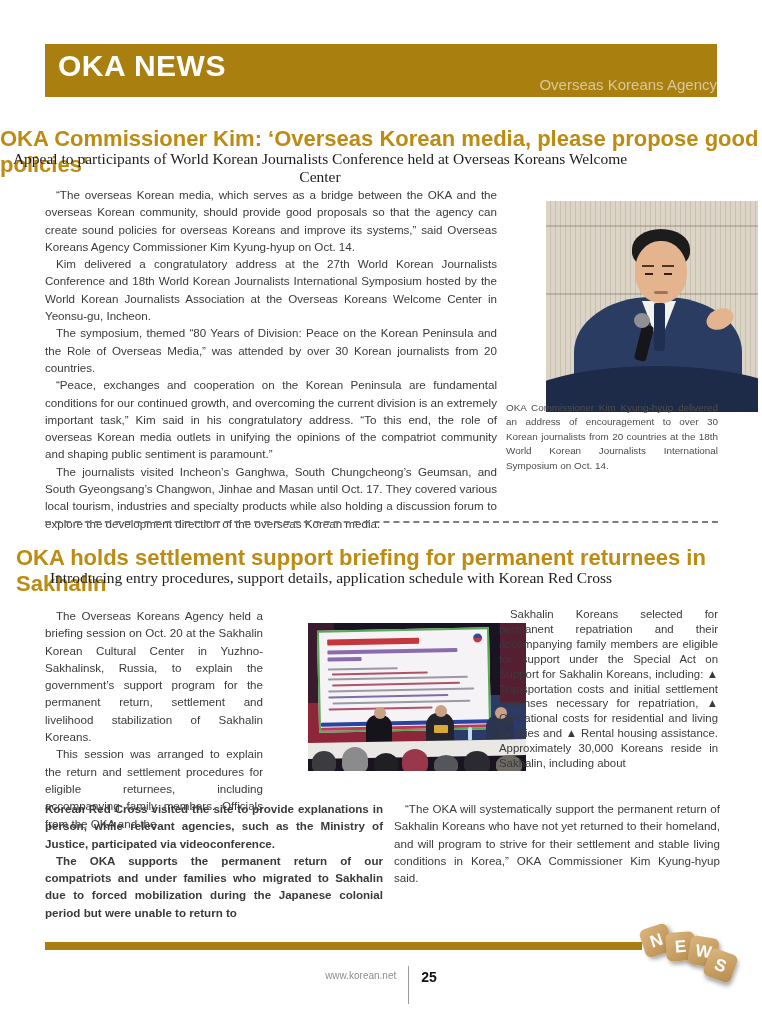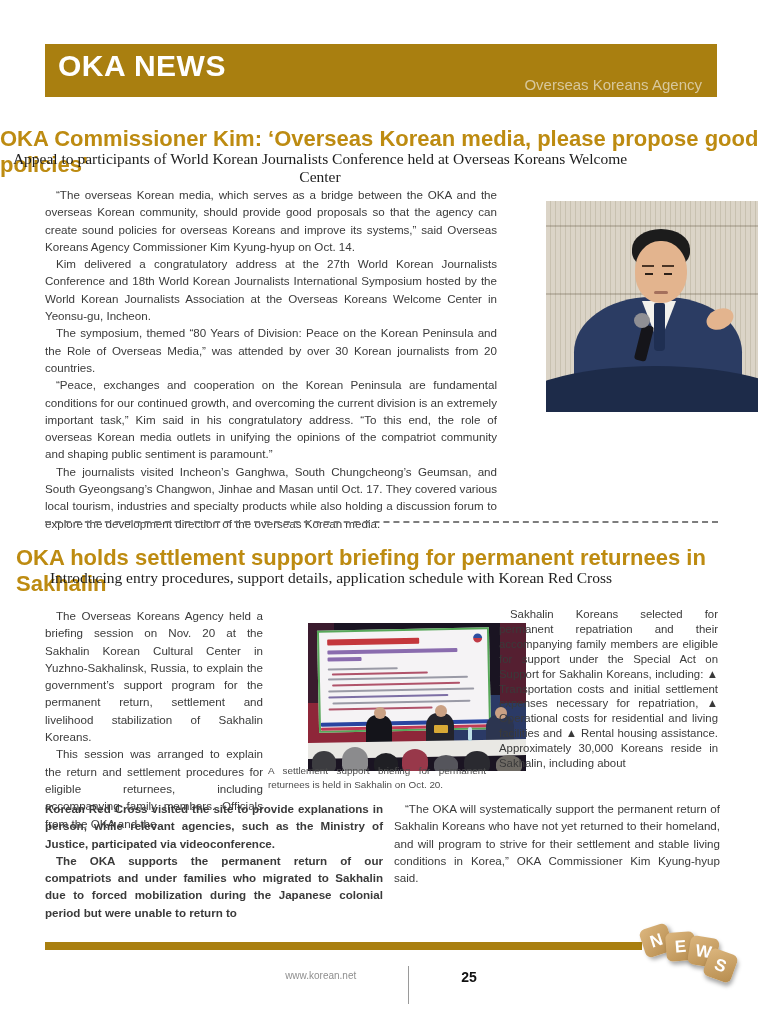--- a/index.html
+++ b/index.html
@@ -10,21 +10,21 @@
     --caption-text:#4d4d4d;
   }
   html,body{margin:0;padding:0;background:#ffffff;}
   .page{
     position:relative;width:762px;height:1020px;margin:0 auto;background:#fff;
     font-family:"Liberation Sans", sans-serif;color:var(--body-text);overflow:hidden;
   }
   
   .masthead{position:absolute;left:45px;top:44px;width:672px;height:53px;background:var(--gold);}
   .masthead-title{position:absolute;left:13px;top:5px;font-size:30px;font-weight:bold;color:#ffffff;letter-spacing:.5px;}
-  .masthead-agency{position:absolute;right:15px;bottom:4px;font-size:15px;color:var(--pale-label);}
+  .masthead-agency{position:absolute;right:0;bottom:4px;font-size:15px;color:var(--pale-label);}
   
   .art-title{position:absolute;left:0;width:762px;text-align:left;font-size:22px;font-weight:bold;color:var(--title-gold);margin:0;}
   .art-sub{position:absolute;left:0;width:640px;text-align:center;font-family:"Liberation Serif", serif;font-size:15.5px;color:#1d1d1d;margin:0;font-weight:normal;}
   .bodytext{font-size:11.6px;line-height:17.3px;text-align:justify;color:var(--body-text);}
   .bodytext p{margin:0;text-indent:11px;}
   .bodytext p.cont{text-indent:0;}
   .caption{position:absolute;font-size:9.9px;line-height:14.4px;text-align:justify;color:var(--caption-text);margin:0;}
   
   .a1-title{top:126px;}
   .a1-sub{top:150px;}
@@ -70,21 +70,21 @@
   
   .footer-bar{position:absolute;left:45px;top:942px;width:597px;height:8px;background:var(--gold);}
   .news-blocks{position:absolute;left:640px;top:920px;width:92px;height:72px;}
   .news-block{position:absolute;width:29px;height:29px;border-radius:6px;
     background:linear-gradient(145deg,#dcb67e,#b68c4e);box-shadow:2px 3px 4px rgba(0,0,0,.35);
     color:#fff;font-weight:bold;font-size:17px;text-align:center;line-height:29px;}
   .nb-n{left:2px;top:6px;transform:rotate(-18deg);}
   .nb-e{left:26px;top:12px;transform:rotate(-4deg);}
   .nb-w{left:49px;top:17px;transform:rotate(9deg);}
   .nb-s{left:66px;top:31px;transform:rotate(20deg);}
-  .footer-line{position:absolute;left:0;top:966px;width:762px;display:flex;justify-content:center;align-items:flex-start;gap:40px;}
+  .footer-line{position:absolute;left:0;top:966px;width:762px;display:flex;justify-content:center;align-items:flex-start;}
   .footer-url{font-size:10px;color:#8f8f8f;margin-top:4px;text-decoration:none;}
   .footer-divider{width:1px;height:38px;background:#9a9a9a;margin:0 12px;}
   .footer-page{font-size:14px;font-weight:bold;color:#111;margin-top:3px;}
 </style>
 </head>
 <body>
 
 <div class="page">
 
   <header class="masthead">
@@ -114,28 +114,29 @@
     <div class="f1-brow" style="left:96px"></div>
     <div class="f1-brow" style="left:116px"></div>
     <div class="f1-eye" style="left:99px"></div>
     <div class="f1-eye" style="left:118px"></div>
     <div class="f1-mouth"></div>
     <div class="f1-mic"></div>
     <div class="f1-miccap"></div>
     <div class="f1-hand"></div>
     <div class="f1-podium"></div>
   </figure>
+  <p class="caption cap1">OKA Commissioner Kim Kyung-hyup delivered an address of encouragement to over 30 Korean journalists from 20 countries at the 18th World Korean Journalists International Symposium on Oct. 14.</p>
 
   <div class="dashed-divider"></div>
 
   <h1 class="art-title a2-title">OKA holds settlement support briefing for permanent returnees in Sakhalin</h1>
   <h2 class="art-sub a2-sub">Introducing entry procedures, support details, application schedule with Korean Red Cross</h2>
 
   <div class="bodytext a2-left">
-    <p>The Overseas Koreans Agency held a briefing session on Nov. 20 at the Sakhalin Korean Cultural Center in Yuzhno-Sakhalinsk, Russia, to explain the government’s support program for the permanent return, settlement and livelihood stabilization of Sakhalin Koreans.</p>
+    <p>The Overseas Koreans Agency held a briefing session on Oct. 20 at the Sakhalin Korean Cultural Center in Yuzhno-Sakhalinsk, Russia, to explain the government’s support program for the permanent return, settlement and livelihood stabilization of Sakhalin Koreans.</p>
     <p>This session was arranged to explain the return and settlement procedures for eligible returnees, including accompanying family members. Officials from the OKA and the</p>
   </div>
 
   <figure class="figure2">
     <div class="f2-curtain-l"></div>
     <div class="f2-curtain-r"></div>
     <div class="f2-drape" style="left:0;background:#3a1b2e"></div>
     <div class="f2-drape" style="right:0;background:#551f31"></div>
     <div class="f2-slide">
       <div class="f2-line" style="left:8px;top:7px;width:92px;height:6px;background:#c4373c"></div>
@@ -163,21 +164,20 @@
     <div class="f2-table"></div>
     <div class="f2-bottle"></div>
     <div class="f2-aud" style="left:4px;top:128px;width:24px;height:22px;background:#3c3c40"></div>
     <div class="f2-aud" style="left:34px;top:124px;width:26px;height:26px;background:#8b8b8d"></div>
     <div class="f2-aud" style="left:66px;top:130px;width:24px;height:20px;background:#1f1f24"></div>
     <div class="f2-aud" style="left:94px;top:126px;width:26px;height:24px;background:#98384a"></div>
     <div class="f2-aud" style="left:126px;top:132px;width:24px;height:18px;background:#55555c"></div>
     <div class="f2-aud" style="left:156px;top:128px;width:26px;height:22px;background:#2a2a30"></div>
     <div class="f2-aud" style="left:188px;top:132px;width:26px;height:18px;background:#6e6a64"></div>
   </figure>
-  <p class="caption cap2">A settlement support briefing for permanent returnees is held in Sakhalin on Oct. 20.</p>
 
   <div class="bodytext a2-right">
     <p>Sakhalin Koreans selected for permanent repatriation and their accompanying family members are eligible for support under the Special Act on Support for Sakhalin Koreans, including: ▲ Transportation costs and initial settlement expenses necessary for repatriation, ▲ Operational costs for residential and living facilities and ▲ Rental housing assistance. Approximately 30,000 Koreans reside in Sakhalin, including about</p>
   </div>
 
   <div class="bodytext a2-bl">
     <p class="cont">Korean Red Cross visited the site to provide explanations in person, while relevant agencies, such as the Ministry of Justice, participated via videoconference.</p>
     <p>The OKA supports the permanent return of our compatriots and under families who migrated to Sakhalin due to forced mobilization during the Japanese colonial period but were unable to return to</p>
   </div>
 

